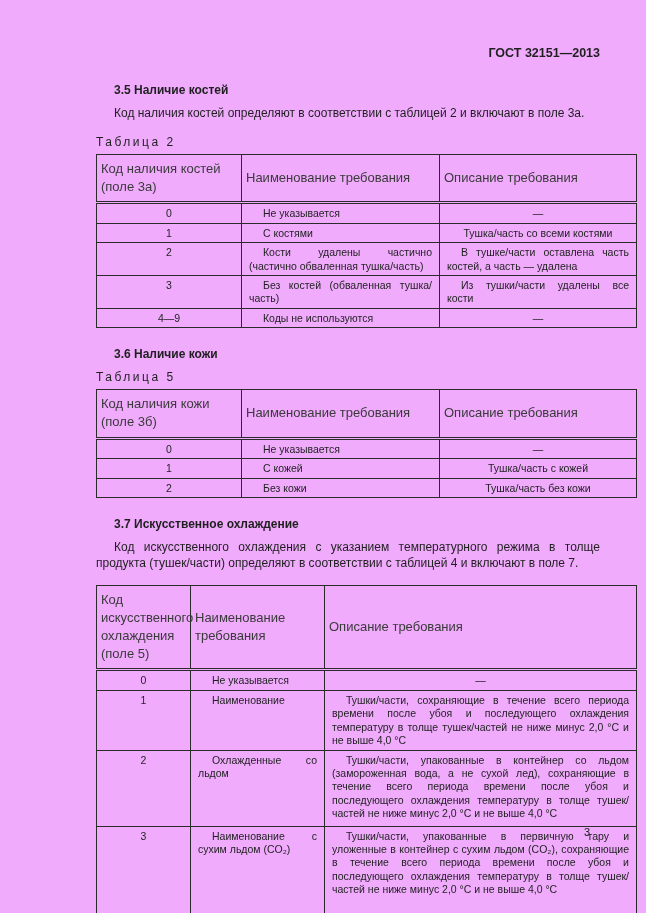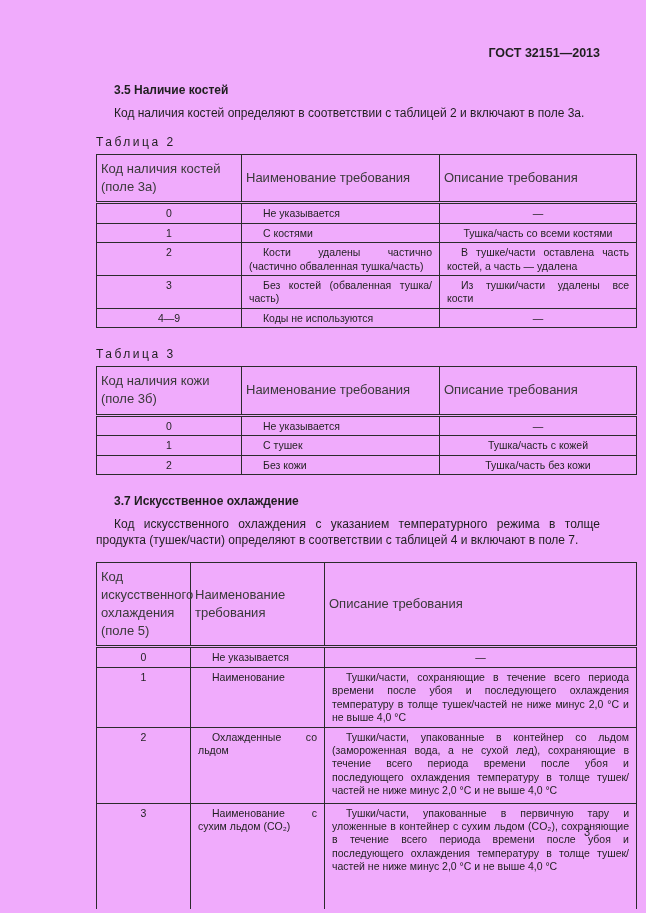--- a/index.html
+++ b/index.html
@@ -133,21 +133,22 @@
           <td class="txt">Коды не используются</td>
           <td class="c">—</td>
         </tr>
       </tbody>
     </table>
   </div>
 
   <div class="tbl-gap"></div>
 
   <div class="sec">
-    <div class="tbl-label">Таблица 3</div>
+    <div class="sec-heading">3.6 Наличие кожи</div>
+    <div class="tbl-label">Таблица 5</div>
     <table class="gost t3">
       <colgroup>
           <col style="width:145px">
           <col style="width:198px">
           <col style="width:197px">
         </colgroup>
       <thead>
         <tr>
           <th>Код наличия кожи (поле 3б)</th>
           <th>Наименование требования</th>
@@ -155,21 +156,21 @@
         </tr>
       </thead>
       <tbody>
         <tr>
           <td class="code">0</td>
           <td class="txt">Не указывается</td>
           <td class="c">—</td>
         </tr>
         <tr>
           <td class="code">1</td>
-          <td class="txt">С тушек</td>
+          <td class="txt">С кожей</td>
           <td class="c">Тушка/часть с кожей</td>
         </tr>
         <tr>
           <td class="code">2</td>
           <td class="txt">Без кожи</td>
           <td class="c">Тушка/часть без кожи</td>
         </tr>
       </tbody>
     </table>
   </div>

